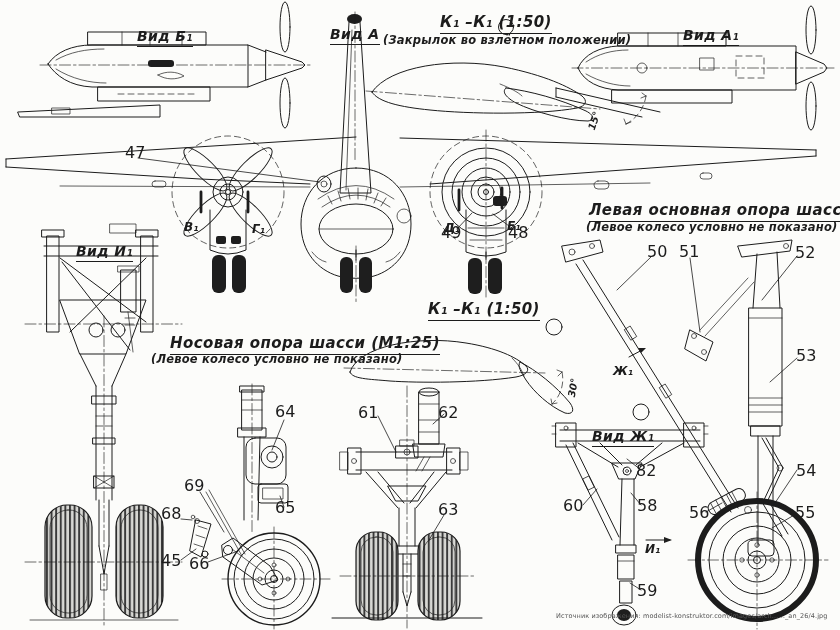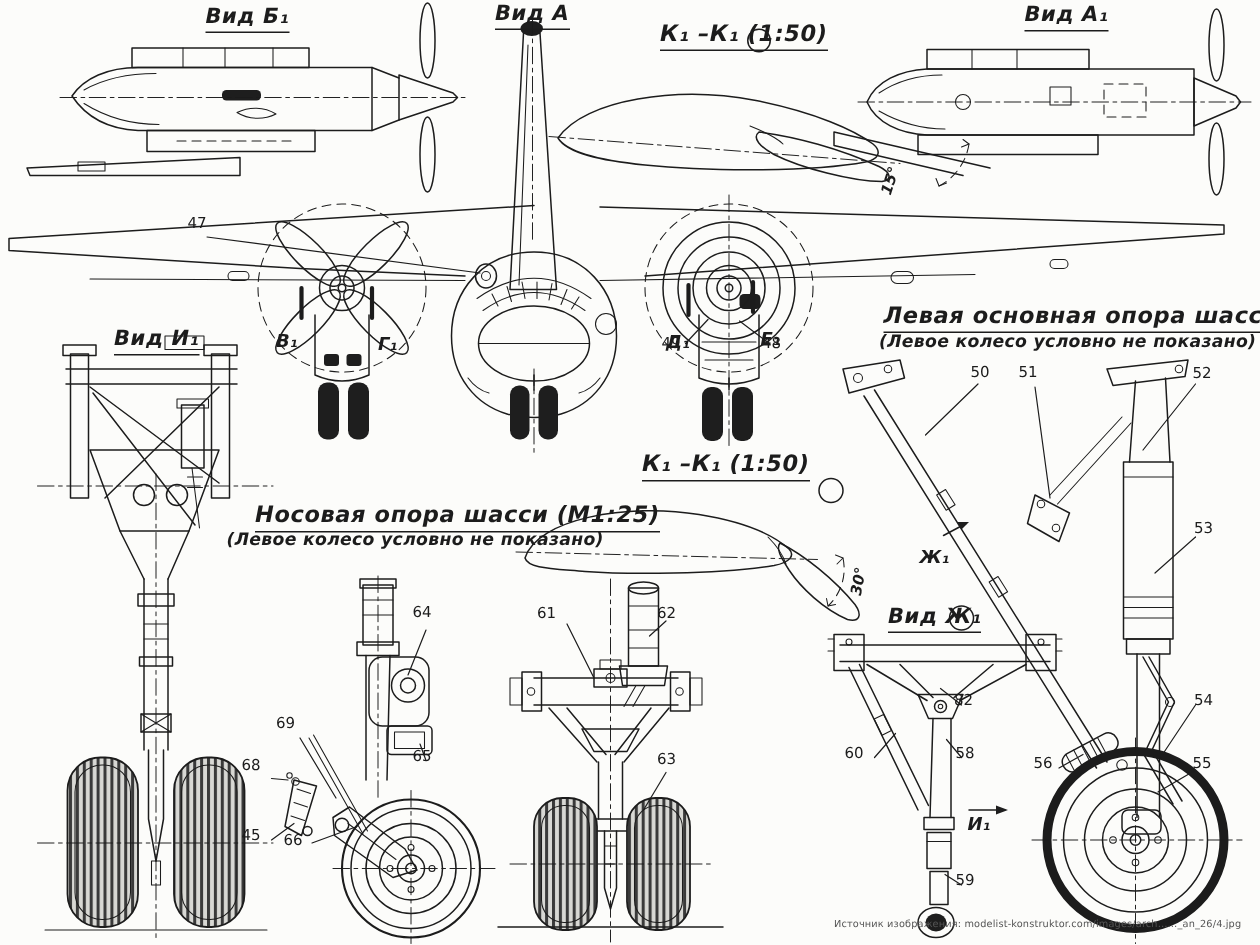--- a/index.html
+++ b/index.html
@@ -1,23 +1,23 @@
 <!DOCTYPE html>
 <html><head>
 <meta charset="utf-8">
 <style>
   html,body{margin:0;padding:0;background:#e8e8e8;}
   .sheet{position:relative;width:840px;height:630px;background:#fcfcfa;overflow:hidden;
          font-family:"DejaVu Sans",sans-serif;color:#1c1c1c;}
   .sheet svg{position:absolute;left:0;top:0;}
   .lbl{position:absolute;white-space:nowrap;line-height:1.1;}
   .t{font-size:15px;font-style:italic;font-weight:600;border-bottom:1.2px solid #1c1c1c;padding-bottom:2px;letter-spacing:.4px;}
-  .big{font-size:14px;}
+  .big{font-size:14px;margin-top:25px;}
   .s{font-size:11.5px;font-style:italic;font-weight:600;letter-spacing:.2px;}
-  .n{font-size:10px;font-weight:500;}
+  .n{font-size:16px;font-weight:500;}
   .m{font-size:12px;font-style:italic;font-weight:700;margin-top:24px;}
   .a{font-size:10px;font-style:italic;font-weight:600;transform-origin:left top;}
   .wm{font-size:6.5px;color:#555;font-style:normal;letter-spacing:.1px;}
   
   .ln{fill:none;stroke:#1c1c1c;stroke-width:1;stroke-linecap:round;stroke-linejoin:round;}
   .thin{stroke-width:.7;}
   .ld{stroke-width:.8;}
   .thk{stroke-width:2.8;}
   .dash{stroke-dasharray:6 4;}
   .cl{stroke-width:.65;stroke-dasharray:11 3 2.5 3;}
@@ -388,20 +388,21 @@
     <path class="ln ld" d="M181,560 L196,549"></path>
     <path class="ln ld" d="M181,519 L192,520"></path>
     <path class="ln ld" d="M200,492 L224,532"></path>
   </g>
 </svg>
 
   <span class="lbl t big" style="left:137px;top:4px">Вид Б₁</span>
   <span class="lbl t big" style="left:330px;top:2px">Вид А</span>
   <span class="lbl t big" style="left:683px;top:3px">Вид А₁</span>
   <span class="lbl t" style="left:440px;top:14px">К₁ –К₁ (1:50)</span>
+  <span class="lbl s" style="left:383px;top:34px">(Закрылок во взлётном положении)</span>
   <span class="lbl t" style="left:589px;top:202px">Левая основная опора шасси (М1:30)</span>
   <span class="lbl s" style="left:586px;top:221px">(Левое колесо условно не показано)</span>
   <span class="lbl t big" style="left:76px;top:219px">Вид И₁</span>
   <span class="lbl t" style="left:428px;top:301px">К₁ –К₁ (1:50)</span>
   <span class="lbl t" style="left:170px;top:335px">Носовая опора шасси (М1:25)</span>
   <span class="lbl s" style="left:151px;top:353px">(Левое колесо условно не показано)</span>
   <span class="lbl t big" style="left:592px;top:404px">Вид Ж₁</span>
 
   <span class="lbl m" style="left:184px;top:197px">В₁</span>
   <span class="lbl m" style="left:252px;top:199px">Г₁</span>

